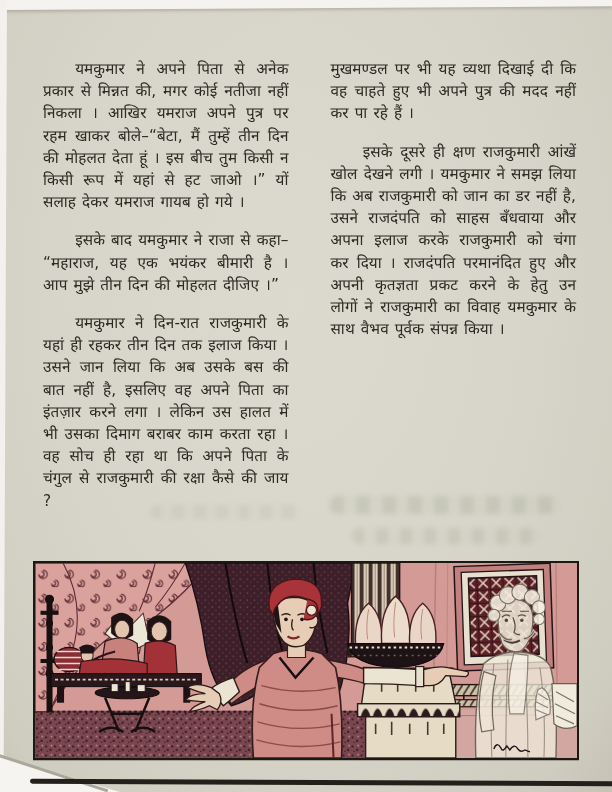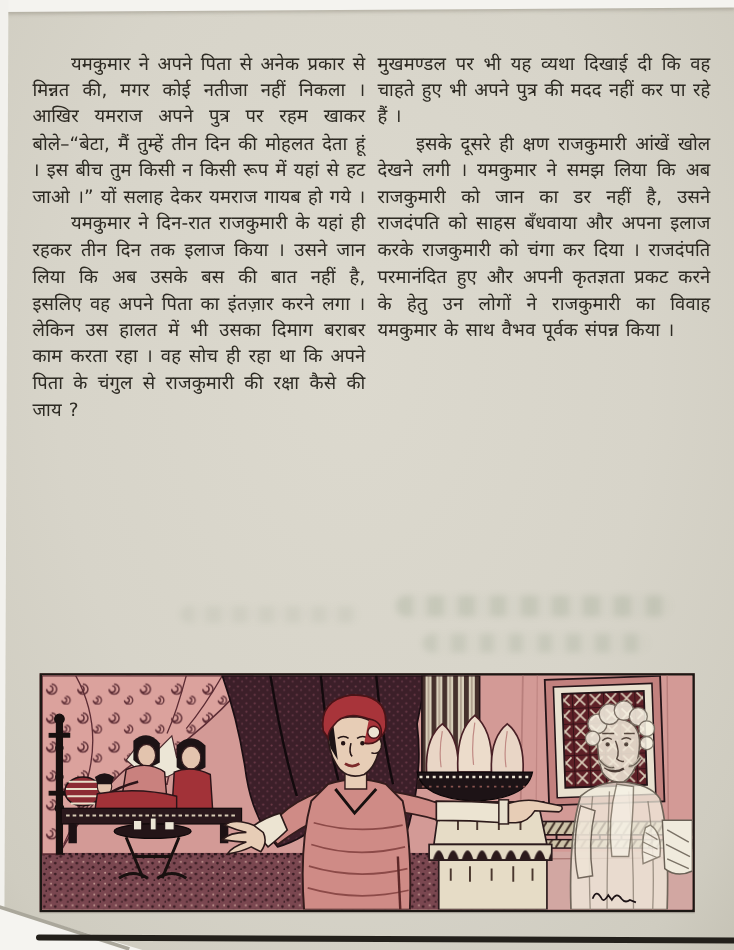--- a/index.html
+++ b/index.html
@@ -10,21 +10,21 @@
   }
   
   .edge-top{position:absolute;left:0;top:-6px;width:100%;height:16px;background:#f4f3ef;transform:rotate(-0.35deg);transform-origin:left top;box-shadow:0 2px 3px rgba(120,115,100,.35);}
   .edge-left{position:absolute;left:-3px;top:0;width:10px;height:100%;background:#f2f1ed;transform:rotate(.25deg);transform-origin:top left;}
   .edge-bottom-line{position:absolute;left:30px;top:780px;width:590px;height:5px;background:#23201b;border-radius:3px;transform:rotate(.25deg);}
   .fold-corner{position:absolute;left:0;top:748px;width:120px;height:44px;background:#f5f4f0;clip-path:polygon(0 18%,100% 100%,0 100%);}
   .fold-edge{position:absolute;left:-4px;top:753px;width:118px;height:3px;background:#aaa79b;transform:rotate(18deg);transform-origin:left top;}
   
   .columns{position:absolute;left:27px;top:42px;width:565px;display:flex;gap:10px;color:#2d2a23;}
   .col{flex:1 1 0;font-size:15.3px;line-height:22.2px;text-align:justify;letter-spacing:.1px;word-spacing:1px;}
-  .col p{margin:0;}
+  .col p{margin:16px;}
   .col p.indent{text-indent:2.1em;}
   
   .smudge{position:absolute;filter:blur(2.5px);opacity:.6;pointer-events:none;}
   .smudge.s1{left:330px;top:496px;width:230px;height:18px;background:repeating-linear-gradient(90deg,rgba(118,138,108,.30) 0 14px,rgba(118,138,108,.05) 14px 26px);border-radius:8px;}
   .smudge.s2{left:352px;top:528px;width:190px;height:16px;background:repeating-linear-gradient(90deg,rgba(118,138,108,.26) 0 12px,rgba(118,138,108,.04) 12px 24px);border-radius:8px;}
   .smudge.s3{left:150px;top:505px;width:150px;height:14px;background:repeating-linear-gradient(90deg,rgba(120,135,110,.16) 0 12px,rgba(120,135,110,.03) 12px 22px);border-radius:8px;}
   
   .illus{position:absolute;left:33px;top:561px;width:546px;height:199px;border:2.5px solid #1c1814;box-sizing:border-box;background:#d39a96;box-shadow:0 1px 0 rgba(60,50,45,.3);}
   .illus svg{display:block;width:100%;height:100%;}
 </style>
@@ -32,20 +32,21 @@
 <body>
 
 <div class="scan">
 
   <div class="edge-top"></div>
   <div class="edge-left"></div>
 
   <div class="columns">
     <div class="col">
       <p class="indent">यमकुमार ने अपने पिता से अनेक प्रकार से मिन्नत की, मगर कोई नतीजा नहीं निकला ।  आखिर यमराज अपने पुत्र पर रहम खाकर बोले–“बेटा, मैं तुम्हें तीन दिन की मोहलत देता हूं ।  इस बीच तुम किसी न किसी रूप में यहां से हट जाओ ।”  यों सलाह देकर यमराज गायब हो गये ।</p>
+      <p class="indent">इसके बाद यमकुमार ने राजा से कहा– “महाराज, यह एक भयंकर बीमारी है ।  आप मुझे तीन दिन की मोहलत दीजिए ।”</p>
       <p class="indent">यमकुमार ने दिन-रात राजकुमारी के यहां ही रहकर तीन दिन तक इलाज किया ।  उसने जान लिया कि अब उसके बस की बात नहीं है, इसलिए वह अपने पिता का इंतज़ार करने लगा ।  लेकिन उस हालत में भी उसका दिमाग बराबर काम करता रहा ।  वह सोच ही रहा था कि अपने पिता के चंगुल से राजकुमारी की रक्षा कैसे की जाय ?</p>
     </div>
     <div class="col">
       <p>मुखमण्डल पर भी यह व्यथा दिखाई दी कि वह चाहते हुए भी अपने पुत्र की मदद नहीं कर पा रहे हैं ।</p>
       <p class="indent">इसके दूसरे ही क्षण राजकुमारी आंखें खोल देखने लगी ।  यमकुमार ने समझ लिया कि अब राजकुमारी को जान का डर नहीं है, उसने राजदंपति को साहस बँधवाया और अपना इलाज करके राजकुमारी को चंगा कर दिया ।  राजदंपति परमानंदित हुए और अपनी कृतज्ञता प्रकट करने के हेतु उन लोगों ने राजकुमारी का विवाह यमकुमार के साथ वैभव पूर्वक संपन्न किया ।</p>
     </div>
   </div>
 
   <div class="smudge s1"></div>
   <div class="smudge s2"></div>

